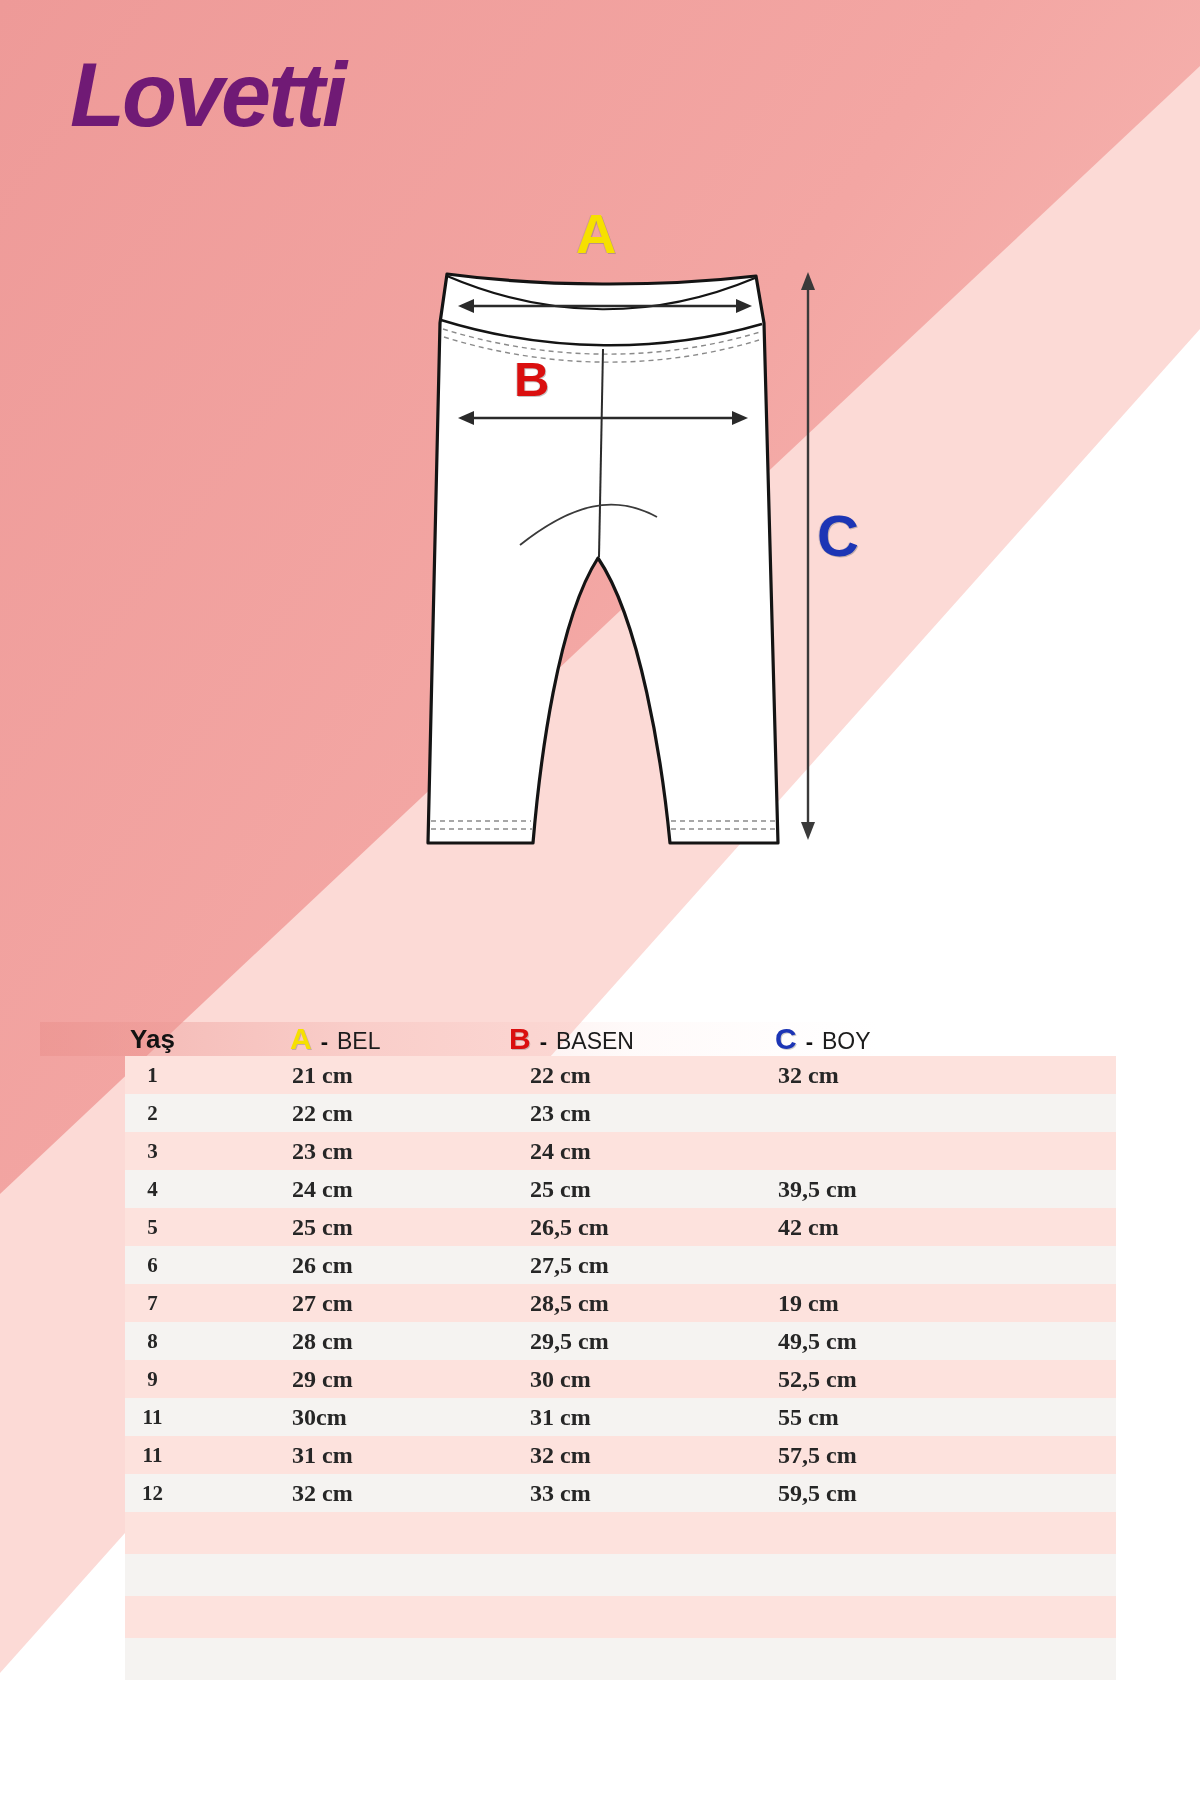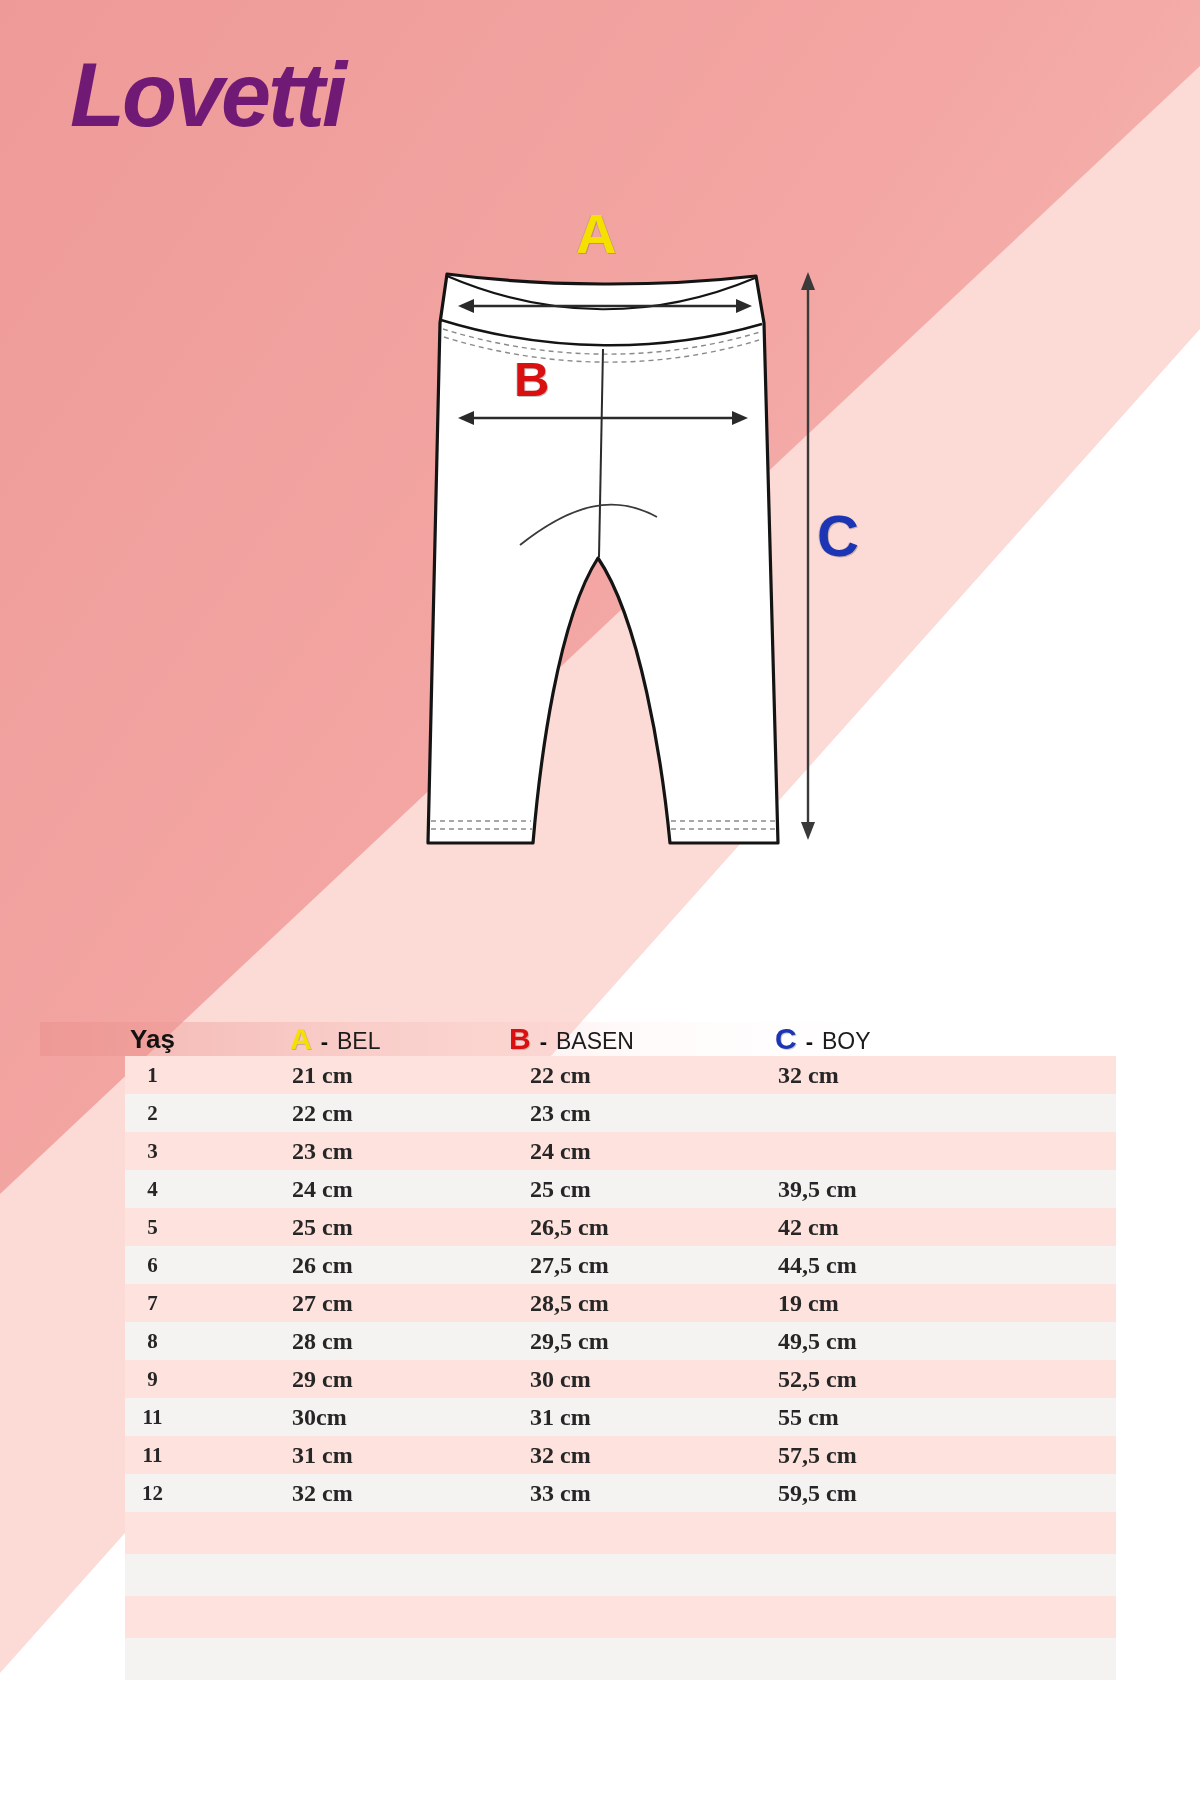--- a/index.html
+++ b/index.html
@@ -130,21 +130,20 @@
         <div class="t-row row-pink">
           <div class="c-age">5</div>
           <div class="c-val">25 cm</div>
           <div class="c-val">26,5 cm</div>
           <div class="c-val">42 cm</div>
         </div>
         <div class="t-row row-gray">
           <div class="c-age">6</div>
           <div class="c-val">26 cm</div>
           <div class="c-val">27,5 cm</div>
-          <div class="c-val">44,5 cm</div>
         </div>
         <div class="t-row row-pink">
           <div class="c-age">7</div>
           <div class="c-val">27 cm</div>
           <div class="c-val">28,5 cm</div>
           <div class="c-val">19 cm</div>
         </div>
         <div class="t-row row-gray">
           <div class="c-age">8</div>
           <div class="c-val">28 cm</div>

